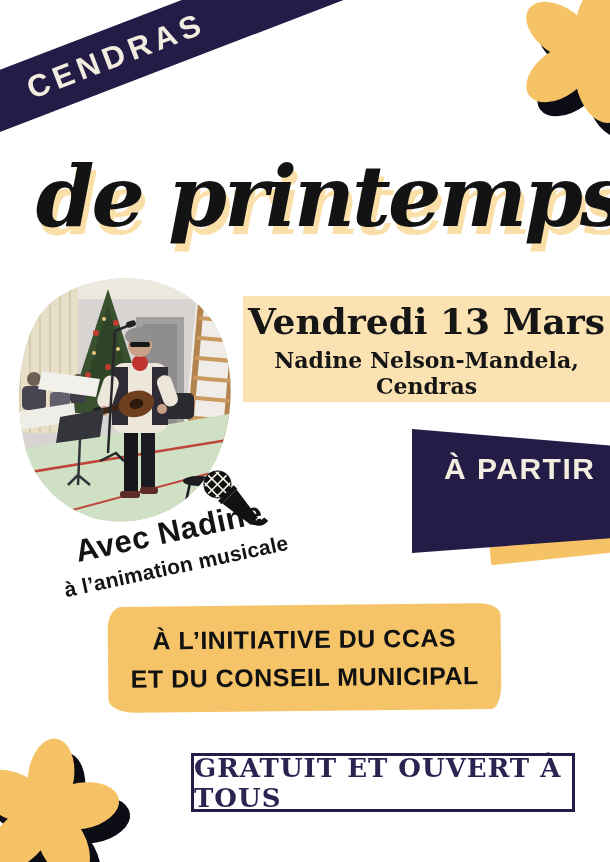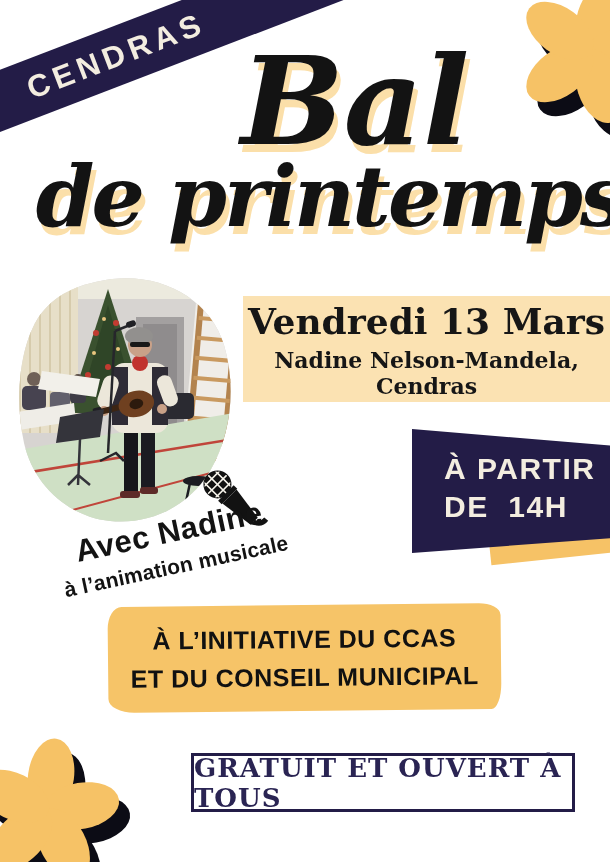--- a/index.html
+++ b/index.html
@@ -80,21 +80,20 @@
     </g>
     <g transform="translate(100,100) rotate(18)" fill="#f6c266">
       <ellipse cx="0" cy="-36" rx="23" ry="38"></ellipse>
         <ellipse cx="0" cy="-36" rx="23" ry="38" transform="rotate(72)"></ellipse>
       <ellipse cx="0" cy="-36" rx="23" ry="38" transform="rotate(144)"></ellipse>
         <ellipse cx="0" cy="-36" rx="23" ry="38" transform="rotate(216)"></ellipse>
       <ellipse cx="0" cy="-36" rx="23" ry="38" transform="rotate(288)"></ellipse>
     </g>
   </svg>
 
-  <div class="abs title title-1">Bal</div>
   <div class="abs title title-2">de printemps</div>
 
   <svg class="abs photo" viewBox="0 0 222 248">
     <defs>
         <clipPath id="blob">
           <path d="M100 4C150 -2 198 24 212 70C224 110 220 158 198 196C176 232 138 250 98 246C58 242 22 212 12 168C3 128 6 72 28 40C46 16 72 8 100 4Z"></path>
         </clipPath>
       </defs>
     <g clip-path="url(#blob)">
       <rect x="0" y="0" width="222" height="248" fill="#d7d4d1"></rect>
@@ -189,21 +188,20 @@
   <div class="abs date-box">
     <div class="date-main">Vendredi 13 Mars</div>
     <div class="date-venue">Nadine Nelson-Mandela, Cendras</div>
   </div>
 
   <div class="abs time-banner">
     <div class="time-accent"></div>
     <div class="time-shape"></div>
     <div class="time-text">
       <div>À PARTIR</div>
-      <div class="time-line2">DE  14H</div>
     </div>
   </div>
 
   <svg class="abs mic" viewBox="0 0 82 90">
     <defs>
         <clipPath id="michead">
           <circle cx="41" cy="23" r="13"></circle>
         </clipPath>
       </defs>
     <g transform="rotate(-45 41 45)">

